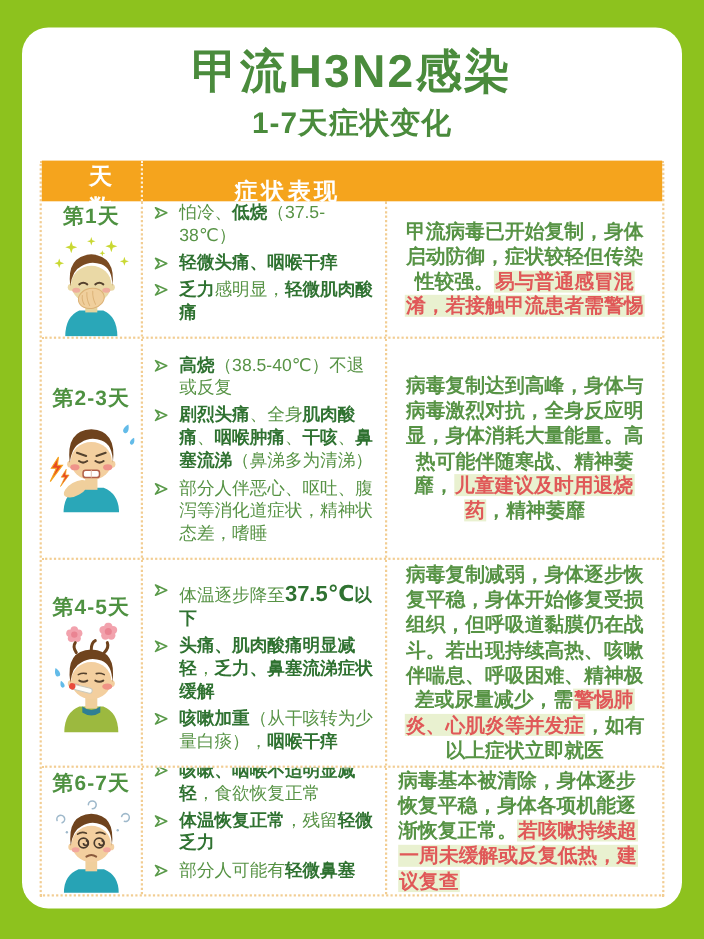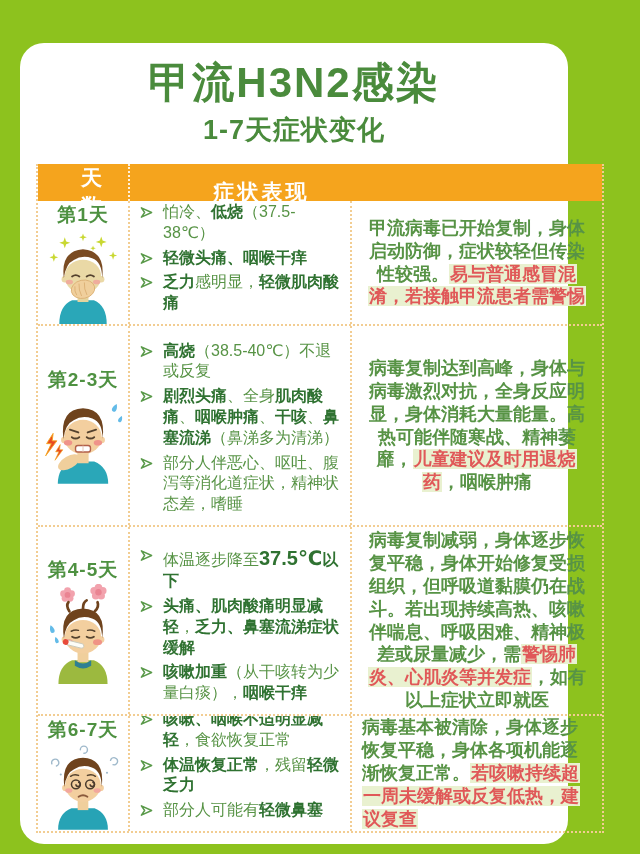--- a/index.html
+++ b/index.html
@@ -8,21 +8,21 @@
     --alert-red:#e05858; --highlight-bg:#e9f1d0; --border-dot:#f2cd92;
   }
   *{box-sizing:border-box;margin:0;padding:0;}
   html,body{width:640px;height:854px;}
   body{
     background:var(--background);
     font-family:"Liberation Sans","DejaVu Sans",sans-serif;
     position:relative;overflow:hidden;
   }
   .card{
-    position:absolute;left:20px;top:43px;width:548px;height:801px;
+    position:absolute;left:20px;top:25px;width:600px;height:801px;
     background:var(--card);border-radius:24px;
   }
   .title{
     margin-top:16px;text-align:center;font-size:42px;font-weight:800;
     color:var(--title-green);letter-spacing:2px;line-height:1.15;
   }
   .subtitle{
     margin-top:5px;text-align:center;font-size:27px;font-weight:700;
     color:var(--title-green);letter-spacing:1px;
   }
@@ -156,21 +156,21 @@
                 </svg></span><span class="b">高烧</span><span>（38.5-40℃）不退或反复</span></li>
             <li><span class="bullet"><svg width="13" height="13" viewBox="0 0 14 14">
                   <path d="M1.5 2 L12.5 7 L1.5 12 L5 7 Z" fill="#ffffff" stroke="#5a9a4a" stroke-width="1.6" stroke-linejoin="round"></path>
                 </svg></span><span class="b">剧烈头痛</span><span>、全身</span><span class="b">肌肉酸痛</span><span>、</span><span class="b">咽喉肿痛</span><span>、</span><span class="b">干咳</span><span>、</span><span class="b">鼻塞流涕</span><span>（鼻涕多为清涕）</span></li>
             <li><span class="bullet"><svg width="13" height="13" viewBox="0 0 14 14">
                   <path d="M1.5 2 L12.5 7 L1.5 12 L5 7 Z" fill="#ffffff" stroke="#5a9a4a" stroke-width="1.6" stroke-linejoin="round"></path>
                 </svg></span><span>部分人伴恶心、呕吐、腹泻等消化道症状，精神状态差，嗜睡</span></li>
           </ul>
       </div>
       <div class="cell note-cell">
-        <p class="note-text" style="text-align: center;"><span>病毒复制达到高峰，身体与病毒激烈对抗，全身反应明显，身体消耗大量能量。高热可能伴随寒战、精神萎靡，</span><span class="hl">儿童建议及时用退烧药</span><span>，咽喉肿痛</span></p>
+        <p class="note-text" style="text-align: center;"><span>病毒复制达到高峰，身体与病毒激烈对抗，全身反应明显，身体消耗大量能量。高热可能伴随寒战、精神萎靡，</span><span class="hl">儿童建议及时用退烧药</span><span>，精神萎靡</span></p>
       </div>
     </div>
 
     <div class="row" style="height:189px">
       <div class="cell day-cell">
         <div class="day-label">第4-5天</div>
         <div class="char">
           <svg viewBox="0 0 90 110" width="82" height="100">
             <g>
               <g transform="translate(28,12)" fill="#f2a2ad">

